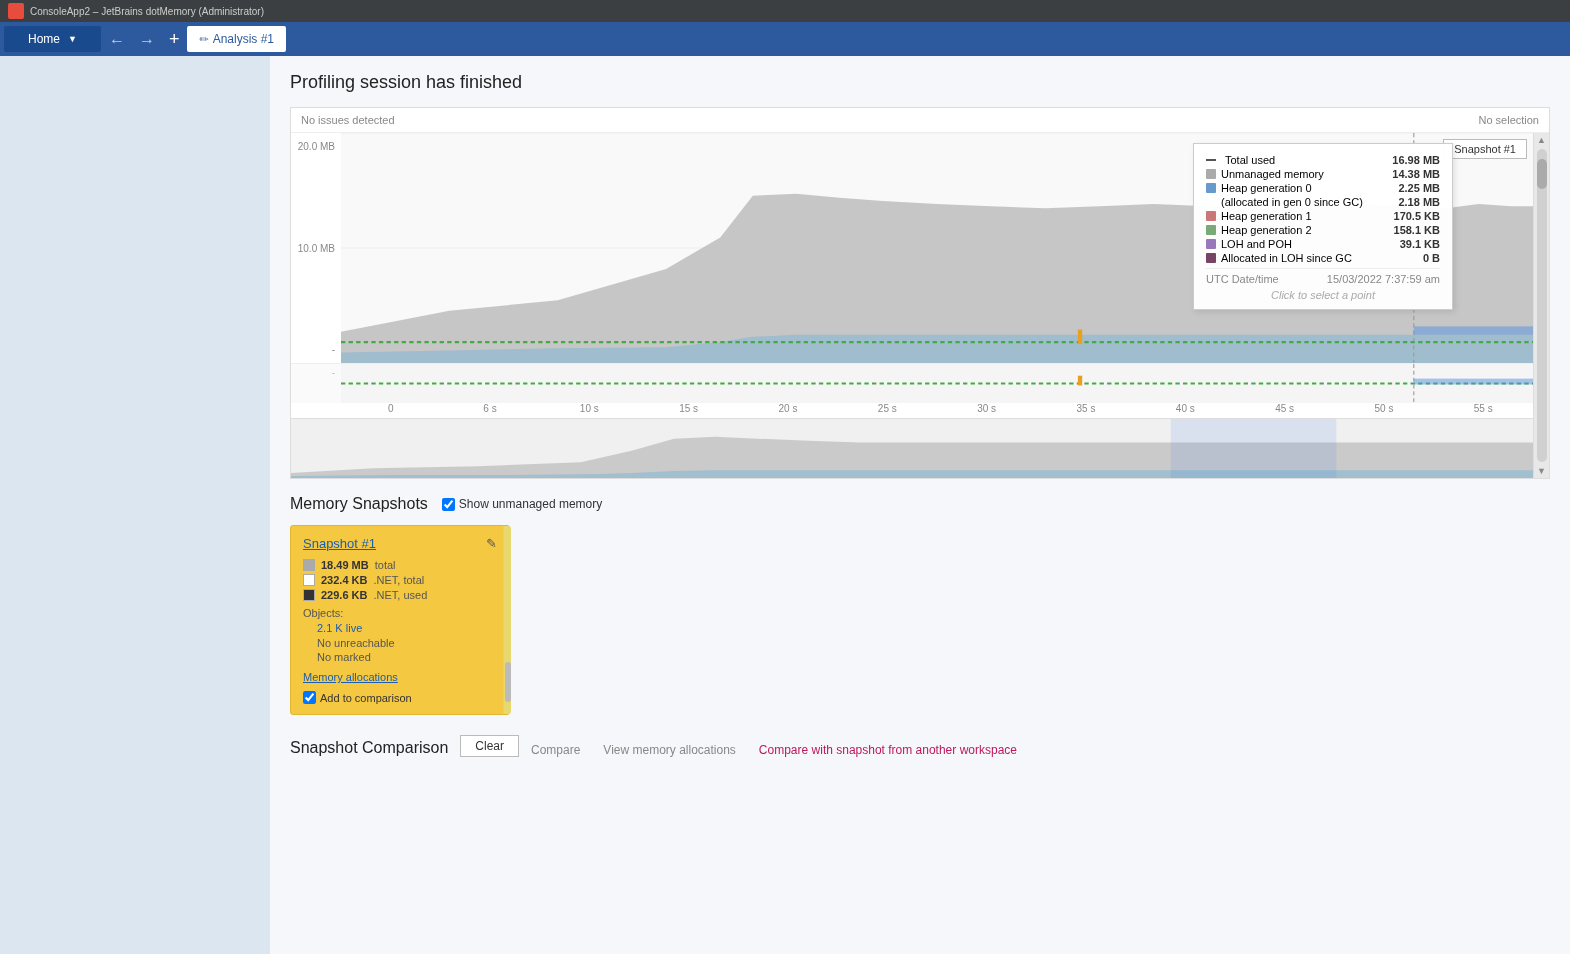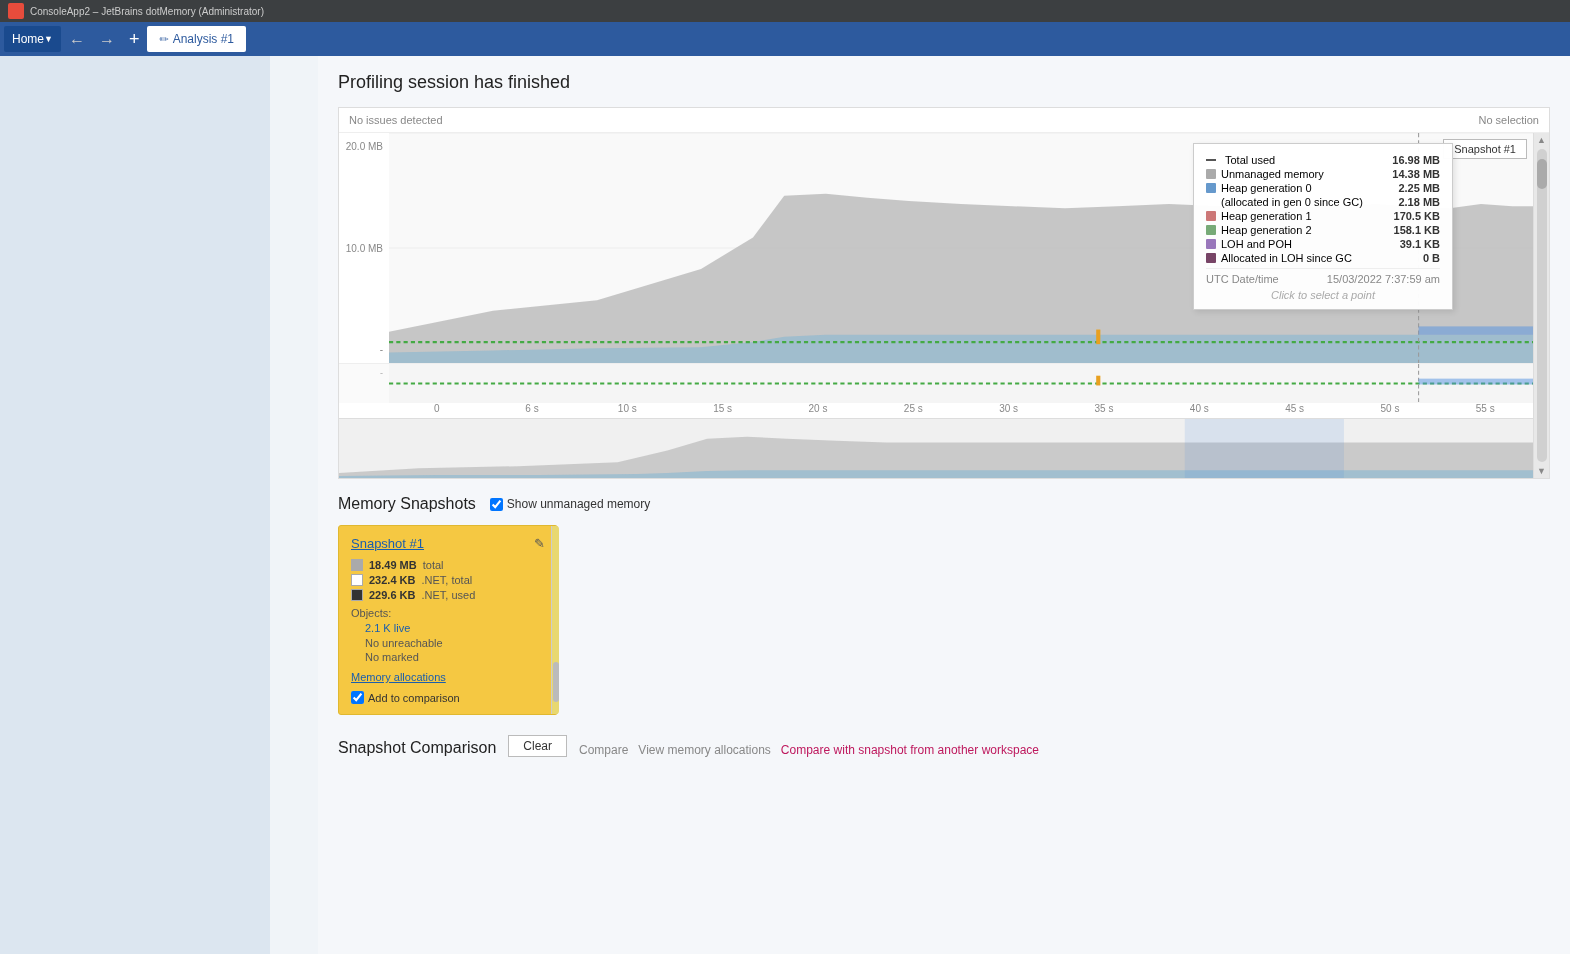--- a/index.html
+++ b/index.html
@@ -24,26 +24,26 @@
       display: flex;
       align-items: center;
       height: 34px;
       padding: 0 4px;
       gap: 2px;
     }
     .tab-home {
       background: #1a4a8e;
       color: white;
       border: none;
-      padding: 4px 8px;
+      padding: 4px 24px;
       font-size: 12px;
       cursor: pointer;
       display: flex;
       align-items: center;
-      gap: 0;
+      gap: 8px;
       height: 26px;
       border-radius: 2px;
     }
     .tab-home .chevron { font-size: 9px; }
     .nav-btn {
       background: none;
       border: none;
       color: #ccc;
       font-size: 16px;
       cursor: pointer;
@@ -97,21 +97,20 @@
       font-size: 11px;
       color: #444;
     }
 
     
     .content {
       flex: 1;
       background: #f5f7fa;
       overflow-y: auto;
       padding: 16px 20px;
-      margin-left: 48px;
     }
 
     .session-title {
       font-size: 18px;
       font-weight: 400;
       color: #222;
       margin-bottom: 14px;
     }
 
     
@@ -368,21 +367,21 @@
     .clear-btn {
       background: white;
       border: 1px solid #bbb;
       padding: 3px 14px;
       font-size: 12px;
       cursor: pointer;
       color: #333;
     }
     .comparison-links {
       display: flex;
-      gap: 10px;
+      gap: 23px;
       align-items: center;
       font-size: 12px;
     }
     .comp-link { color: #888; cursor: pointer; }
     .comp-link-blue { color: #be185d; cursor: pointer; }
 
     
     .chart-right-scrollbar {
       width: 16px;
       background: #e8e8e8;

